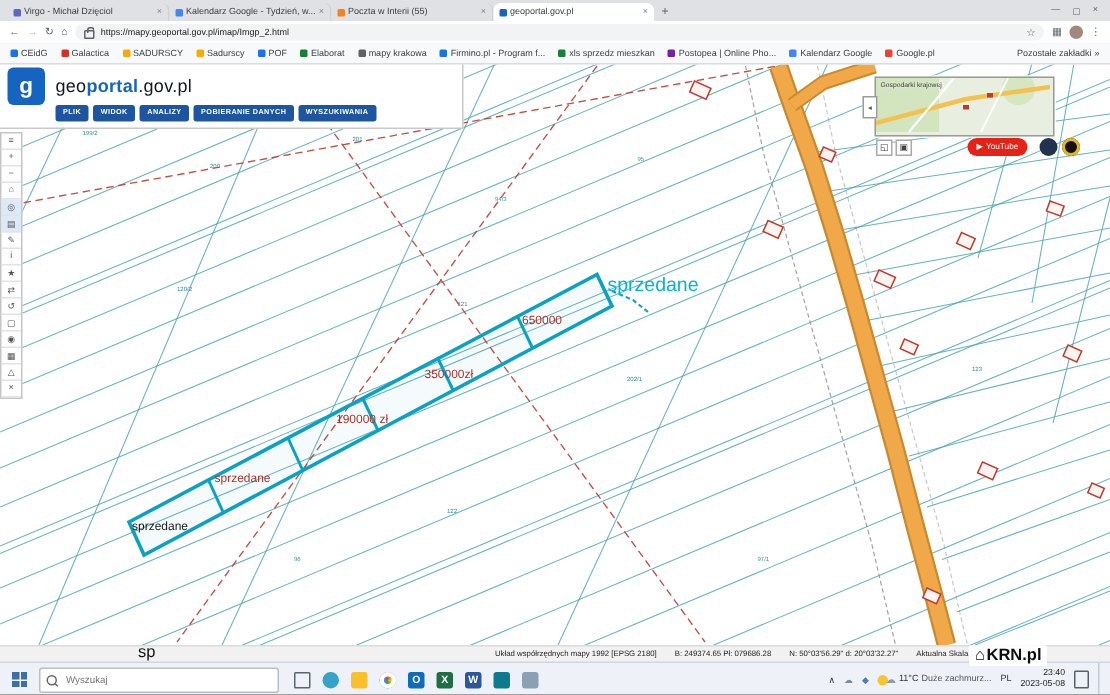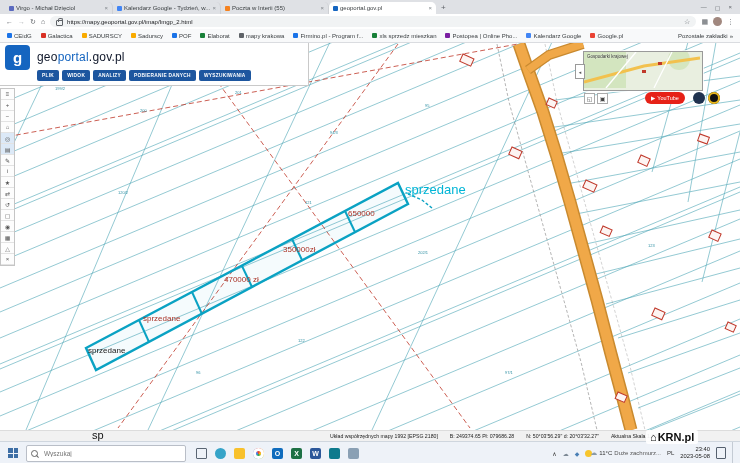--- a/index.html
+++ b/index.html
@@ -27,21 +27,21 @@
   .bm{display:flex;align-items:center;gap:2px;}
   .bm-more{margin-left:auto;display:flex;align-items:center;gap:2px;color:#3c4043;}
   
   .map{position:absolute;top:42px;left:0;width:740px;height:388px;background:#fff;overflow:hidden;z-index:1;}
   .mapsvg{position:absolute;left:0;top:0;}
   
   .gph{position:absolute;left:0;top:0;width:308px;height:43px;background:#fff;border-bottom:1px solid #c9c9c9;border-right:1px solid #c9c9c9;z-index:6;}
   .gplogo{position:absolute;left:5px;top:3px;width:25px;height:25px;background:#1565c0;border-radius:4px;color:#fff;font-weight:bold;font-size:15px;display:flex;align-items:center;justify-content:center;}
   .brand{position:absolute;left:37px;top:8px;font-size:12px;letter-spacing:.2px;}
   .brand .p1,.brand .p3{color:#0f172a;}
-  .brand .p2{color:#1565c0;font-weight:normal;}
+  .brand .p2{color:#1565c0;font-weight:bold;}
   .gpmenu{position:absolute;left:37px;top:28px;display:flex;gap:3px;}
   .gpmenu .mi{background:#1d569f;color:#fff;font-size:4.8px;font-weight:bold;padding:3px 5px;border-radius:2px;letter-spacing:.3px;white-space:nowrap;}
   
   .tools{position:absolute;left:0;top:46px;width:13px;background:#fdfdfd;border:1px solid #c5c5c5;z-index:6;}
   .tc{width:13px;height:11px;display:flex;align-items:center;justify-content:center;font-size:6px;color:#555;border-bottom:1px solid #e3e3e3;box-sizing:border-box;}
   .tc.sel{background:#dce9f7;}
   
   .inset{position:absolute;left:583px;top:9px;width:118px;height:38px;border:1px solid #9a9a9a;background:#e9efe0;z-index:7;box-shadow:0 0 0 1px rgba(255,255,255,.8);}
   .inset-label{position:absolute;left:3px;top:2px;font-size:4.5px;color:#333;z-index:2;text-shadow:0 0 2px #fff;}
   .inset-tab{position:absolute;left:-9px;top:12px;width:8px;height:13px;background:#fff;border:1px solid #9a9a9a;font-size:5px;display:flex;align-items:center;justify-content:center;color:#555;}
@@ -357,21 +357,21 @@
     <div class="yt">
         <span>▶</span>
         <span>YouTube</span>
       </div>
     <div class="cbtn" style="left:693px;background:#20324f"></div>
     <div class="cbtn" style="left:708px;background:#111;box-shadow:inset 0 0 0 2px #e8b61c"></div>
 
     <div class="mlabel l-soldteal">sprzedane</div>
     <div class="mlabel l-p1">650000</div>
     <div class="mlabel l-p2">350000zł</div>
-    <div class="mlabel l-p3">470000 zł</div>
+    <div class="mlabel l-p3">190000 zł</div>
     <div class="mlabel l-soldred">sprzedane</div>
     <div class="mlabel l-soldblack">sprzedane</div>
   </div>
 
   <div class="status">
     <span>Układ współrzędnych mapy 1992 [EPSG 2180]</span>
     <span>B: 249374.65  Pł: 079686.28</span>
     <span>N: 50°03'56.29"  d: 20°03'32.27"</span>
     <span>Aktualna Skala 1:1000</span>
   </div>

